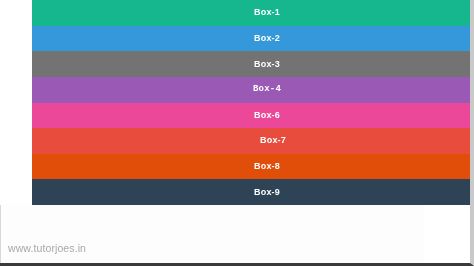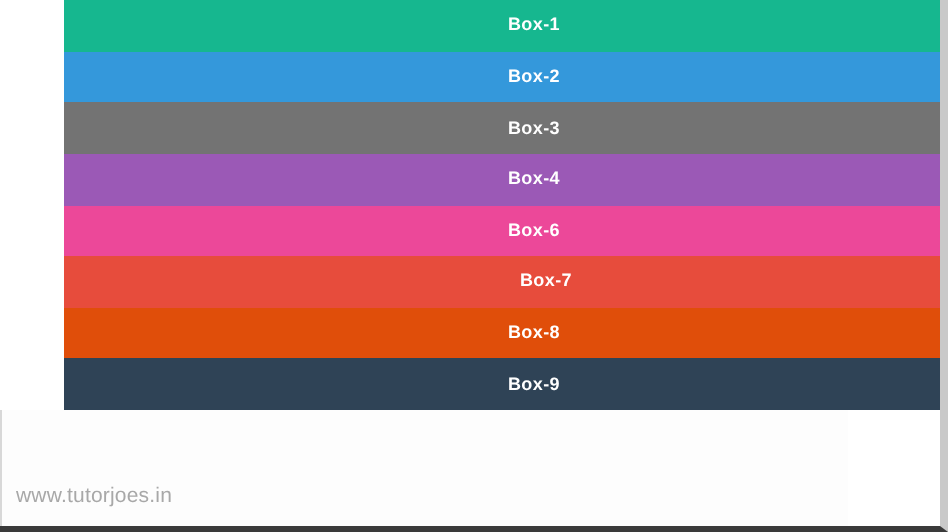--- a/index.html
+++ b/index.html
@@ -85,21 +85,21 @@
     <div class="box-row" style="background-color: rgb(22, 183, 143);">
       <span class="box-label" style="color: rgb(255, 255, 255);">Box-1</span>
     </div>
     <div class="box-row" style="background-color: rgb(52, 152, 219);">
       <span class="box-label" style="color: rgb(255, 255, 255);">Box-2</span>
     </div>
     <div class="box-row" style="background-color: #737373;">
       <span class="box-label" style="color: rgb(255, 255, 255);">Box-3</span>
     </div>
     <div class="box-row" style="background-color: rgb(155, 89, 182);">
-      <span class="box-label" style="color: rgb(255, 255, 255);">Box-4</span>
+      <span class="box-label" style="color: rgb(255, 255, 255); font-family: Liberation Mono, monospace;">Box-4</span>
     </div>
     <div class="box-row" style="background-color: #ec4899;">
       <span class="box-label" style="color: rgb(255, 255, 255);">Box-6</span>
     </div>
     <div class="box-row" style="background-color: rgb(231, 76, 60);">
       <span class="box-label" style="color: rgb(255, 255, 255); padding-left: 12px;">Box-7</span>
     </div>
     <div class="box-row" style="background-color: rgb(224, 78, 10);">
       <span class="box-label" style="color: rgb(255, 255, 255);">Box-8</span>
     </div>

